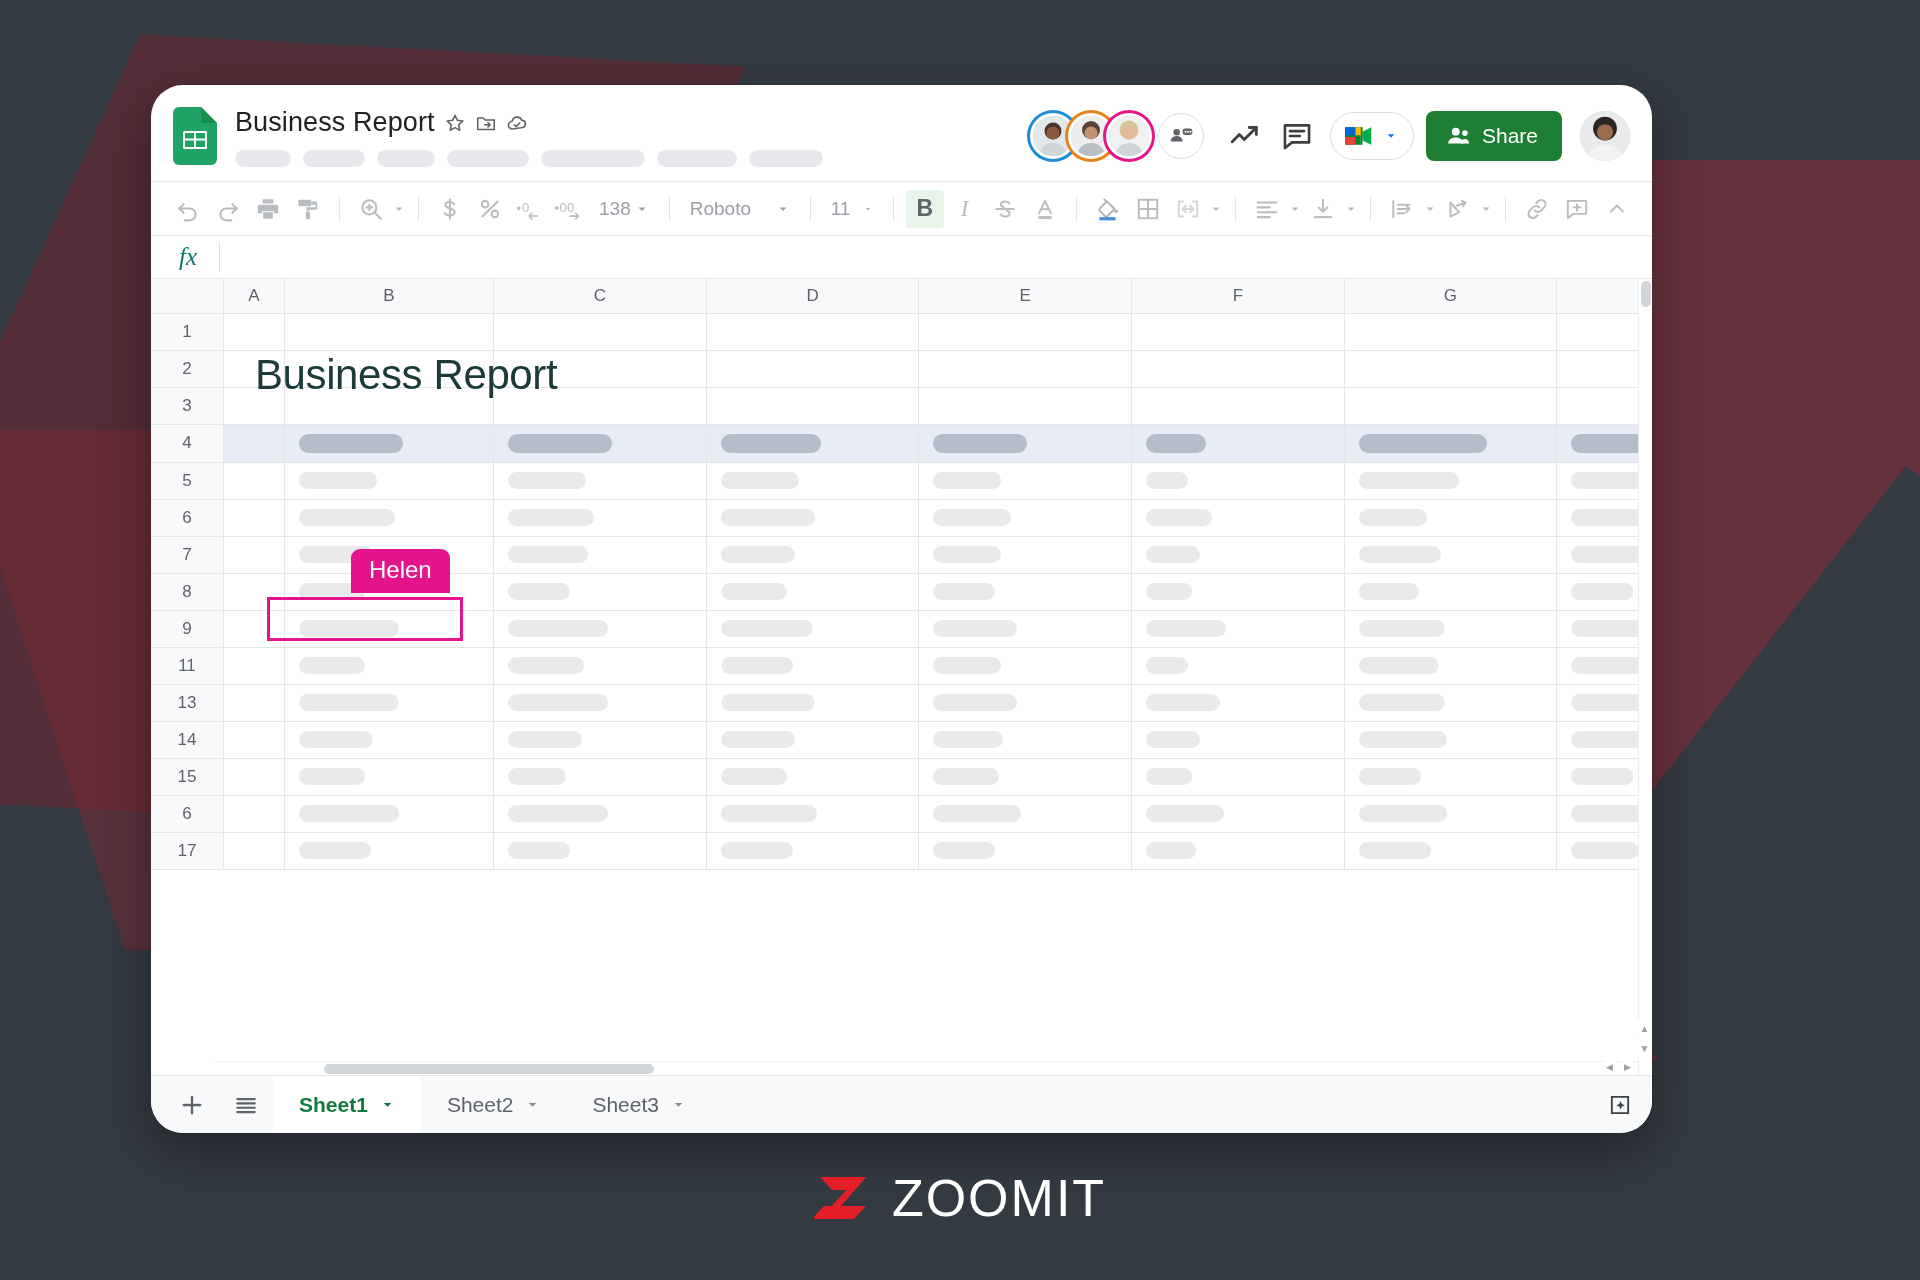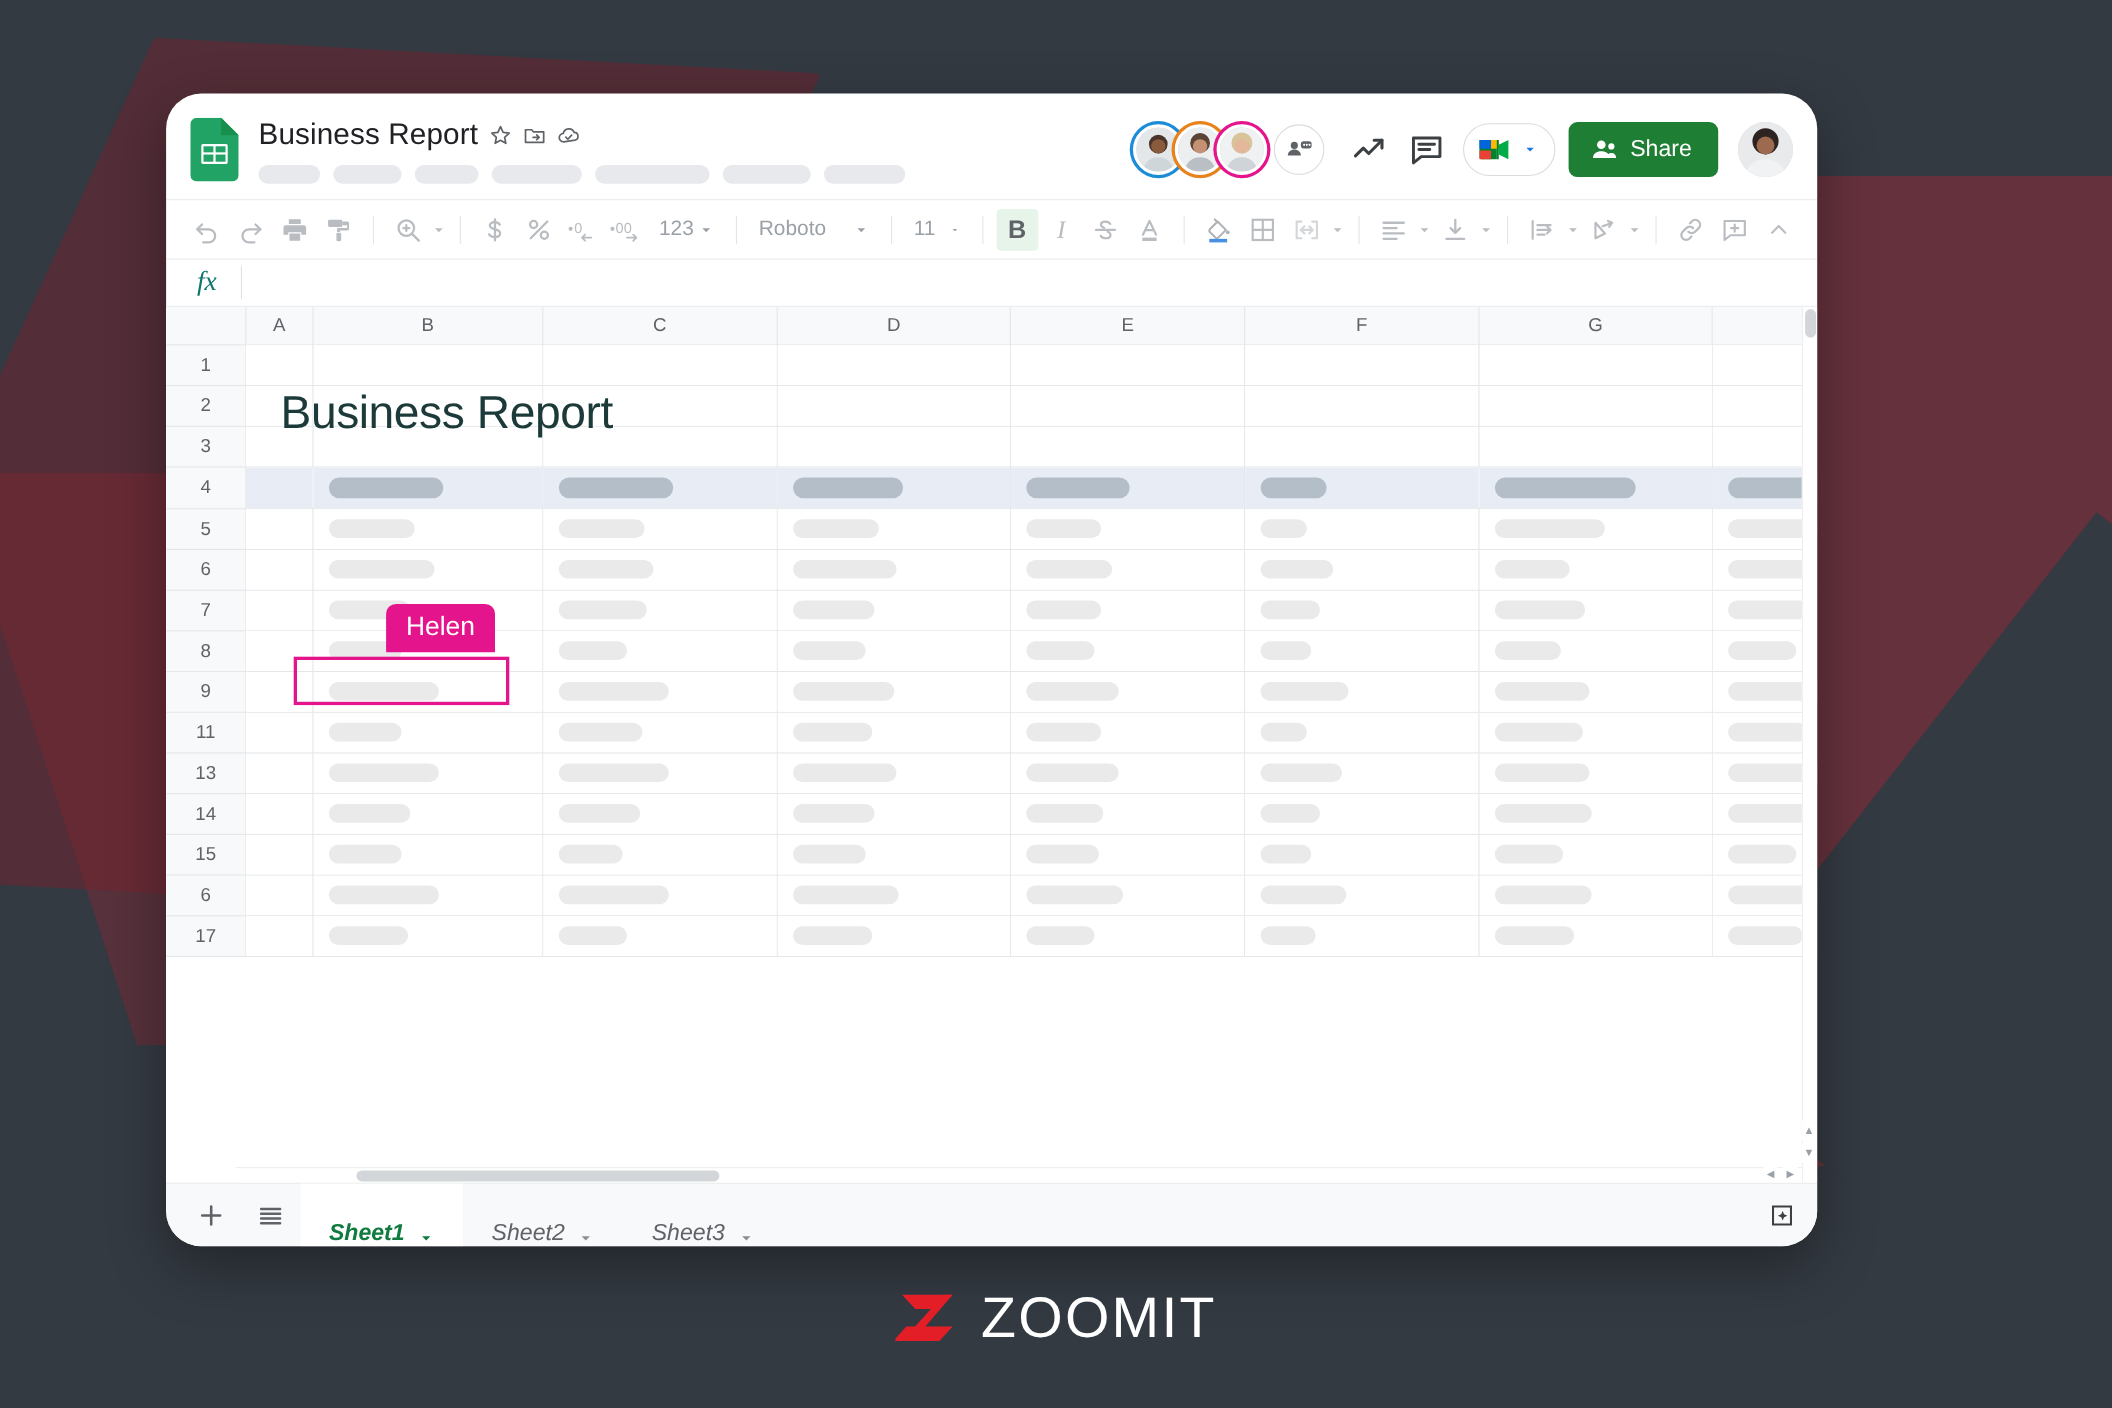--- a/index.html
+++ b/index.html
@@ -329,27 +329,26 @@
     flex: 0 0 auto;
     padding-left: 14px;
   }
   .sheet-ctrl {
     width: 54px;
     display: flex; align-items: center; justify-content: center;
     color: #5f6368;
     cursor: pointer;
   }
   .sheet-tab {
-    display: flex; align-items: flex-end; gap: 12px;
+    display: flex; align-items: center; gap: 12px;
     padding: 0 26px;
     font-size: 21px;
     color: #5f6368;
     cursor: pointer;
     white-space: nowrap;
-    font-style: italic;
   }
   .sheet-tab.active {
     background: #fff;
     color: #0f7b3e;
     font-weight: bold;
   }
   .sheet-tab .cv { display: flex; align-items: center; }
   .sheetbar-spacer { flex: 1 1 auto; }
   .explore-btn {
     width: 64px;
@@ -573,21 +572,21 @@
       </svg>
     </div>
     <div class="tb">
       <svg width="34" height="26" viewBox="0 0 36 24" fill="currentColor">
         <circle cx="4" cy="11" r="2"></circle>
         <text x="7" y="15" font-size="14" font-family="Liberation Sans, sans-serif" fill="currentColor">00</text>
         <path d="M18 19.5h9m-3-3l3 3-3 3" fill="none" stroke="currentColor" stroke-width="1.7" stroke-linecap="round" stroke-linejoin="round"></path>
       </svg>
     </div>
     <div class="tb-text">
-      <span>123</span>
+      <span>138</span>
       <svg width="14" height="14" viewBox="0 0 24 24" fill="currentColor">
           <path d="M6 9.5l6 6 6-6z"></path>
         </svg>
     </div>
     <div class="tb-sep"></div>
     <div class="tb-text font-box">
       <span>Roboto</span>
       <svg width="14" height="14" viewBox="0 0 24 24" fill="currentColor" style="margin-left:auto">
           <path d="M6 9.5l6 6 6-6z"></path>
         </svg>

